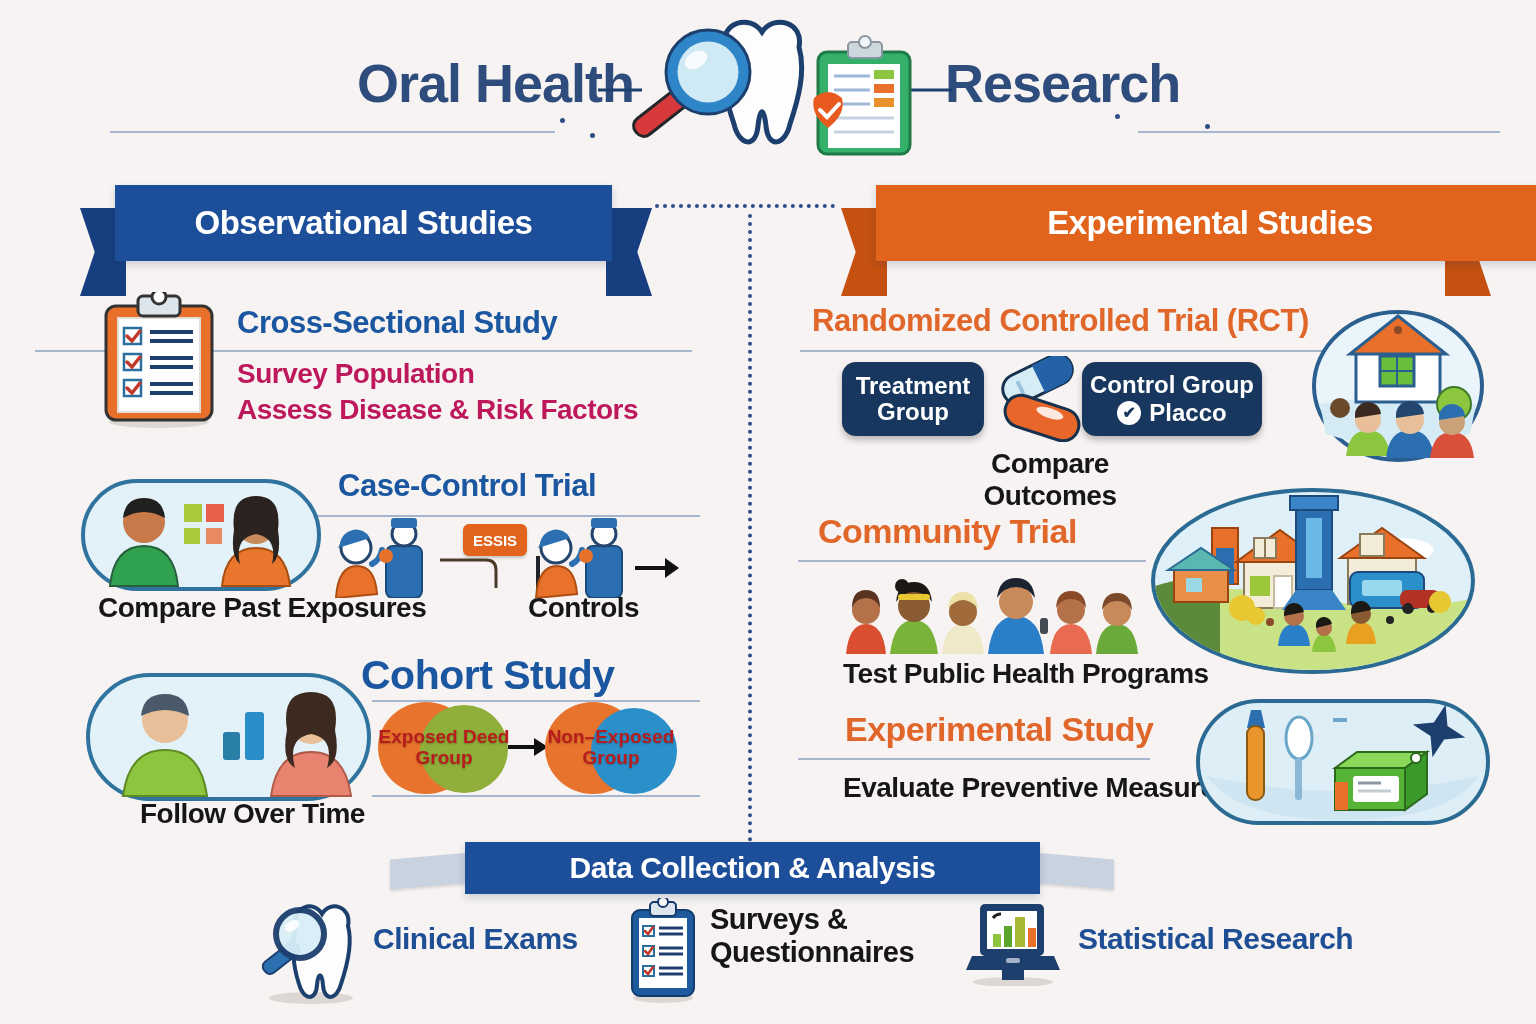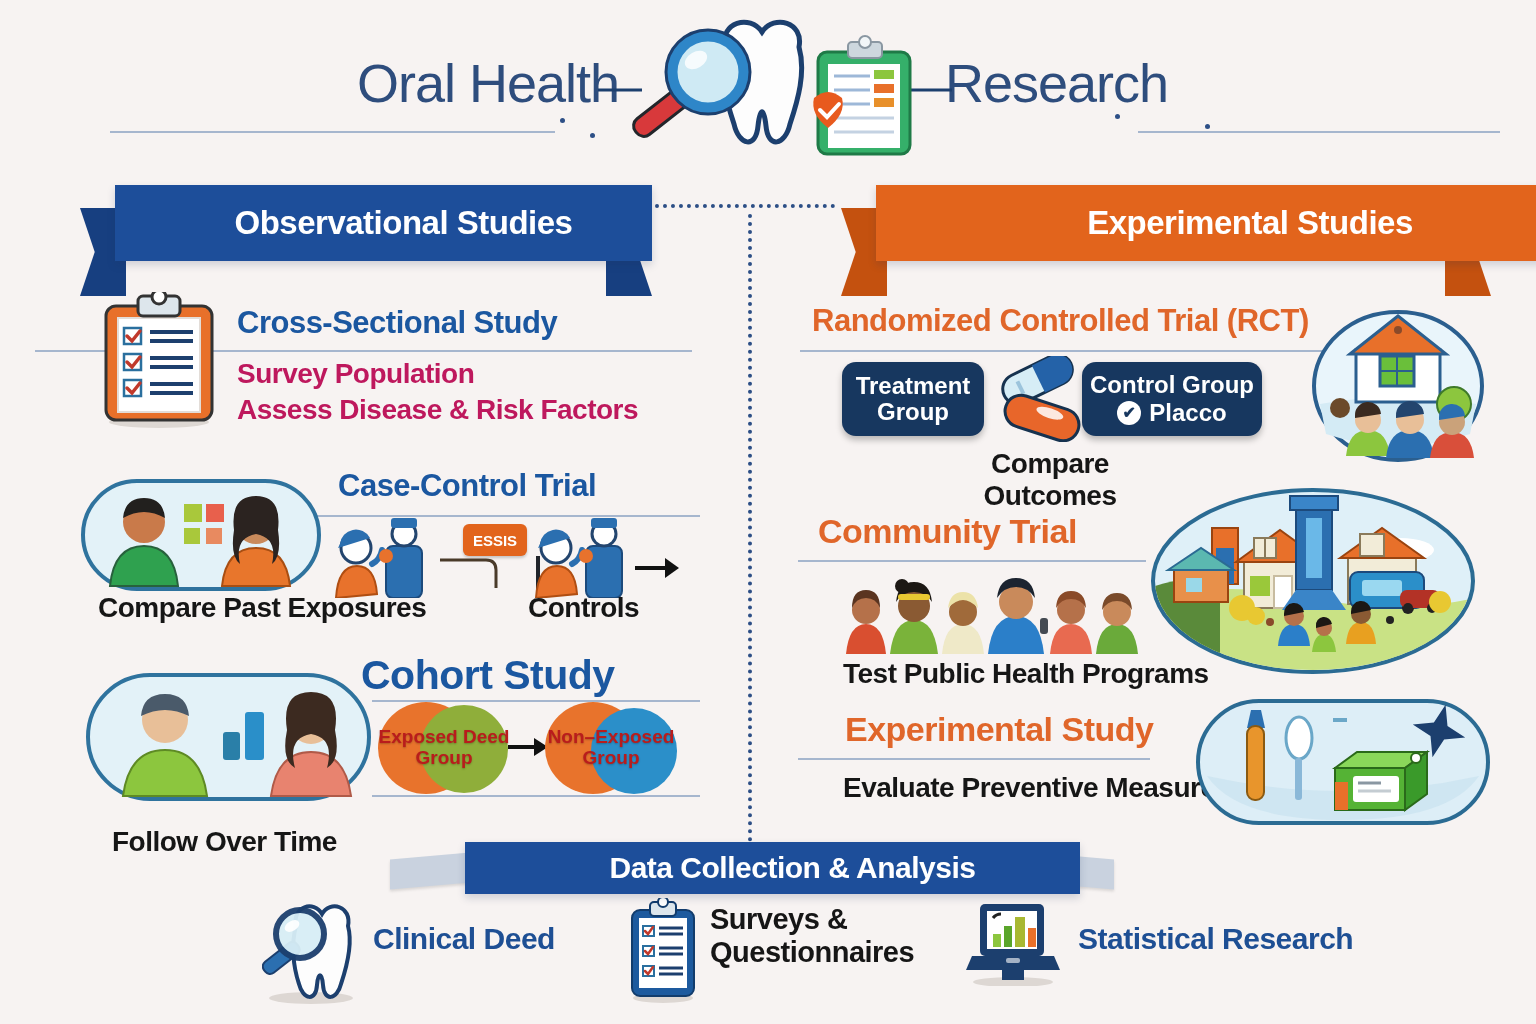--- a/index.html
+++ b/index.html
@@ -1,20 +1,20 @@
 <!DOCTYPE html>
 <html><head>
 <meta charset="utf-8">
 <style>
   html,body{margin:0;padding:0;background:#e9e6e6;font-family:"Liberation Sans",sans-serif;}
   #canvas{position:relative;width:1536px;height:1024px;background:#f7f3f2;overflow:hidden;margin:0 auto;}
   .abs{position:absolute;}
   .pre{white-space:pre-line;}
-  .h-title{font-size:54px;font-weight:400;color:#2e4d7d;letter-spacing:-1px;}
-  .ribbon{display:flex;align-items:center;justify-content:center;color:#fff;font-weight:700;font-size:33px;letter-spacing:-.5px;box-shadow:0 4px 8px rgba(30,50,90,.18);padding-left:40px;}
+  .h-title{font-size:54px;font-weight:700;color:#2e4d7d;letter-spacing:-1px;}
+  .ribbon{display:flex;align-items:center;justify-content:center;color:#fff;font-weight:700;font-size:33px;letter-spacing:-.5px;box-shadow:0 4px 8px rgba(30,50,90,.18);}
   .fold{z-index:0;}
   .sec-title-blue{font-size:31px;font-weight:700;color:#1b57a0;letter-spacing:-.5px;}
   .sec-title-orange{font-size:32px;font-weight:700;color:#e0662a;letter-spacing:-.5px;}
   .body-text{font-size:28px;font-weight:600;color:#be185d;letter-spacing:-.5px;}
   .caption{font-size:28px;font-weight:700;color:#161616;letter-spacing:-.5px;}
   .thin-line{height:2px;background:#8ba1c2;opacity:.75;}
   .dot{width:5px;height:5px;border-radius:50%;background:#2d4f86;}
   .navy-box{background:#17375f;border-radius:14px;color:#fff;font-weight:700;display:flex;flex-direction:column;align-items:center;justify-content:center;text-align:center;box-shadow:0 4px 6px rgba(0,0,0,.25);}
   .blob{border-radius:50%;position:absolute;}
   .blob-label{position:absolute;color:#b91c1c;font-weight:700;font-size:19px;text-align:center;width:100%;top:50%;transform:translateY(-52%);line-height:1.1;text-shadow:0 1px 2px rgba(0,0,0,.25);z-index:2;}
@@ -186,21 +186,21 @@
   <svg class="abs" style="left:508px;top:732px;" width="40" height="30" viewBox="0 0 40 30">
     <line x1="0" y1="15" x2="28" y2="15" stroke="#111111" stroke-width="4"></line>
     <polygon points="26,6 40,15 26,24" fill="#111111"></polygon>
   </svg>
   <div class="abs" style="left:545px;top:702px;width:132px;height:94px;">
     <div class="blob" style="left:0;top:0;width:96px;height:92px;background:#e8732c;"></div>
     <div class="blob" style="left:46px;top:6px;width:86px;height:86px;background:#2b8fc9;"></div>
     <div class="blob-label pre">Non–Exposed
 Group</div>
   </div>
-  <div class="abs caption" style="left:112px;top:798px;margin-top:28px;">Follow Over Time</div>
+  <div class="abs caption" style="left:140px;top:798px;">Follow Over Time</div>
 
   <div class="abs sec-title-orange" style="left:812px;top:303px;font-size:31px;">Randomized Controlled Trial (RCT)</div>
   <div class="abs thin-line" style="left:800px;top:350px;width:522px;"></div>
   <div class="abs navy-box pre" style="left:842px;top:362px;width:142px;height:74px;font-size:24px;line-height:1.1;">Treatment
 Group</div>
   <svg class="abs" style="left:988px;top:356px;" width="100" height="86" viewBox="0 0 100 86">
     <g transform="rotate(-26 50 22)">
       <rect x="12" y="8" width="74" height="30" rx="15" fill="#d6edf6" stroke="#16324f" stroke-width="3"></rect>
       <path d="M50 8 h21 a15 15 0 0 1 0 30 h-21 z" fill="#2462a8"></path>
       <line x1="30" y1="16" x2="30" y2="30" stroke="#9cc4dc" stroke-width="4"></line>
@@ -359,21 +359,21 @@
   <div class="abs wing" style="left:1034px;top:856px;width:80px;height:30px;transform:skewY(5deg);"></div>
   <div class="abs ribbon" style="left:465px;top:842px;width:575px;height:52px;background:#1d4e9a;font-size:30px;z-index:1;">Data Collection &amp; Analysis</div>
 
   <svg class="abs" style="left:262px;top:898px;" width="98" height="108" viewBox="0 0 98 108">
     <ellipse cx="49" cy="100" rx="42" ry="6" fill="#ddd7d3"></ellipse>
     <path d="M34 28 C30 8 52 2 60 16 C68 2 90 8 86 28 C91 46 85 68 79 86 C75 102 62 104 61 87 C60 74 56 74 55 87 C54 104 41 102 37 86 C31 68 29 46 34 28 Z" fill="#fdfdfd" stroke="#1c3f6e" stroke-width="4"></path>
     <rect x="2" y="62" width="42" height="14" rx="6" transform="rotate(-38 8 70)" fill="#2b6fb0" stroke="#1c3f6e" stroke-width="2"></rect>
     <circle cx="38" cy="36" r="24" fill="#d8eef6" stroke="#1c3f6e" stroke-width="6" opacity="0.95"></circle>
     <ellipse cx="30" cy="28" rx="8" ry="5" fill="#ffffff" opacity="0.9" transform="rotate(-30 30 28)"></ellipse>
   </svg>
-  <div class="abs footer-label-blue" style="left:373px;top:922px;">Clinical Deed</div>
+  <div class="abs footer-label-blue" style="left:373px;top:922px;">Clinical Exams</div>
 
   <svg class="abs" style="left:628px;top:898px;" width="70" height="106" viewBox="0 0 70 106">
     <ellipse cx="35" cy="100" rx="30" ry="5" fill="#ddd7d3"></ellipse>
     <rect x="4" y="12" width="62" height="86" rx="8" fill="#1d5a9e" stroke="#123c6c" stroke-width="2"></rect>
     <rect x="11" y="20" width="48" height="70" fill="#ffffff"></rect>
     <rect x="22" y="4" width="26" height="14" rx="4" fill="#dde6ec" stroke="#123c6c" stroke-width="2"></rect>
     <circle cx="35" cy="4" r="5" fill="#ffffff" stroke="#123c6c" stroke-width="2"></circle>
     <g stroke="#2a6f9e" stroke-width="2" fill="#ffffff">
       <rect x="15" y="28" width="11" height="10"></rect>
         <rect x="15" y="48" width="11" height="10"></rect>

